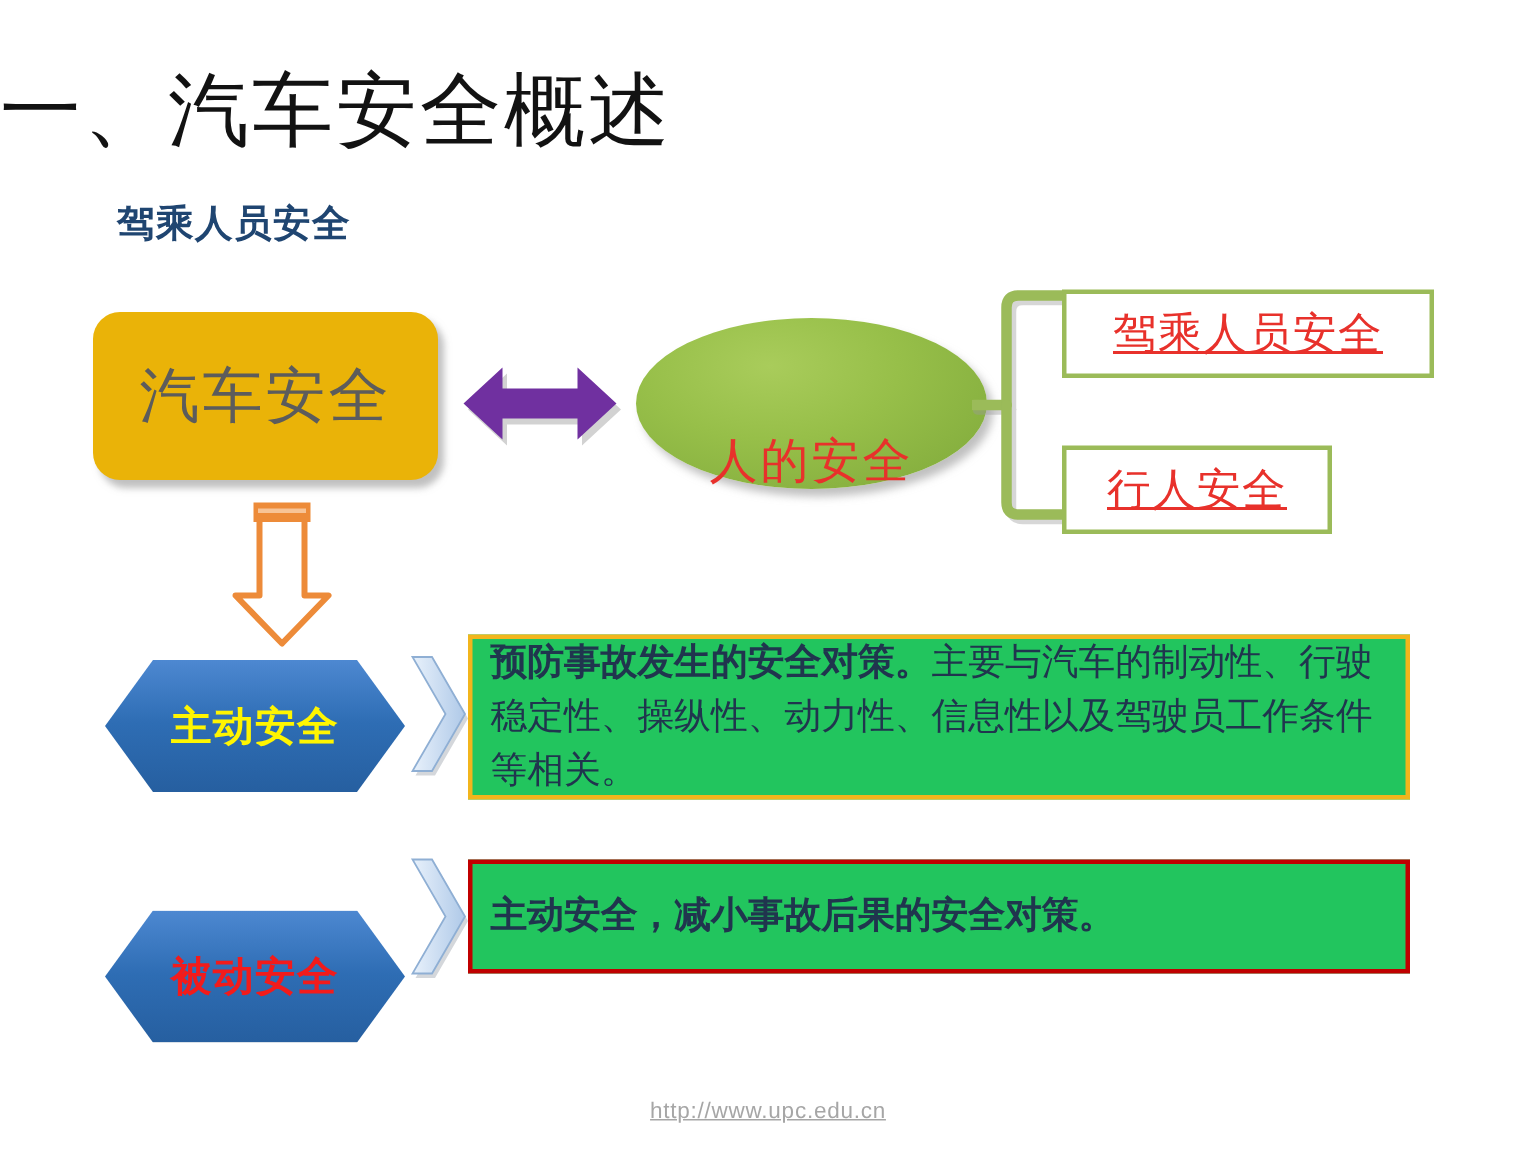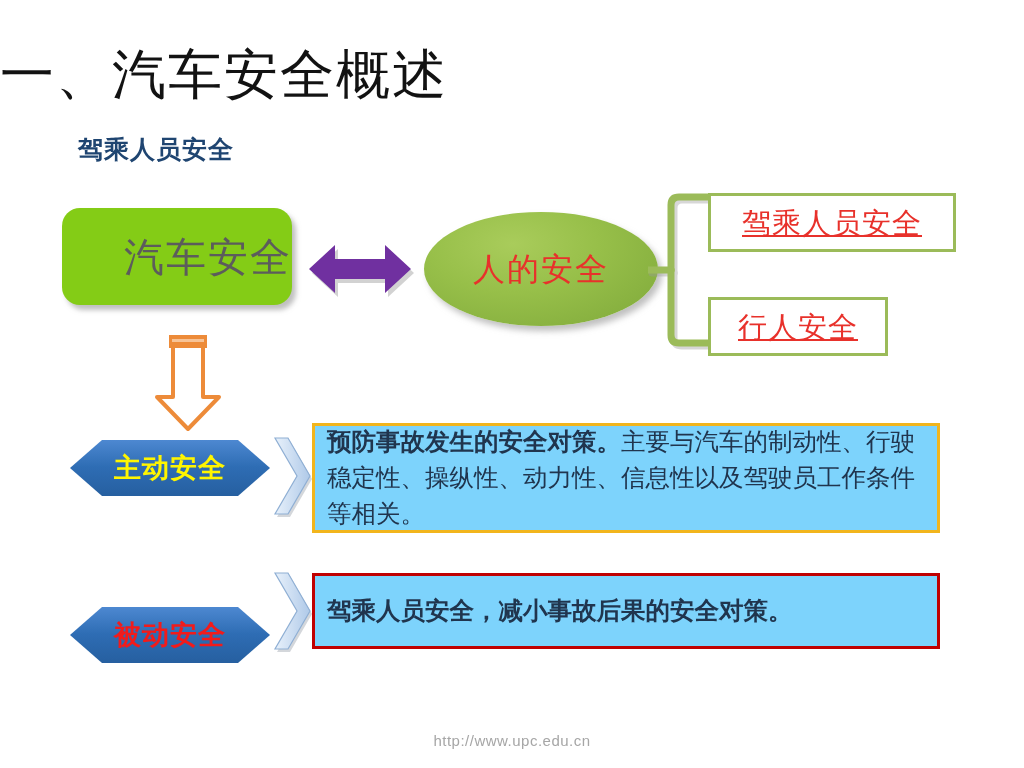--- a/index.html
+++ b/index.html
@@ -40,27 +40,27 @@
     color: #1F4571;
     letter-spacing: 1px;
   }
 
   
   #box-car-safety {
     position: absolute;
     left: 62px;
     top: 208px;
     width: 230px;
-    height: 97px;
-    background: #84cc16;
+    height: 112px;
+    background: #eab308;
     border-radius: 18px;
     box-shadow: 4px 5px 5px rgba(140,140,140,0.55);
     display: flex;
     align-items: center;
-    justify-content: flex-end;
+    justify-content: center;
   }
   #box-car-safety .label {
     font-size: 40px;
     color: #5C5C5C;
     letter-spacing: 2px;
     line-height: 46px;
   }
 
   
   #arrow-bidirectional {
@@ -75,21 +75,21 @@
   #ellipse-human-safety {
     position: absolute;
     left: 424px;
     top: 212px;
     width: 234px;
     height: 114px;
     border-radius: 50%;
     background: radial-gradient(ellipse at 38% 28%, #A9CC5B 0%, #97BF49 42%, #7EA83A 100%);
     box-shadow: 4px 5px 6px rgba(150,150,150,0.6);
     display: flex;
-    align-items: center;
+    align-items: flex-end;
     justify-content: center;
   }
   #ellipse-human-safety .label {
     font-size: 32px;
     color: #E8312B;
     letter-spacing: 2px;
     line-height: 38px;
   }
 
   
@@ -137,21 +137,21 @@
     left: 143px;
     top: 334px;
     width: 90px;
     height: 100px;
   }
 
   
   .hex-pill {
     position: absolute;
     width: 200px;
-    height: 56px;
+    height: 88px;
     display: flex;
     align-items: center;
     justify-content: center;
     background: linear-gradient(180deg, #4D88D1 0%, #2E6DB4 48%, #265FA0 100%);
     clip-path: polygon(0% 50%, 16% 0%, 84% 0%, 100% 50%, 84% 100%, 16% 100%);
     filter: drop-shadow(3px 4px 3px rgba(130,130,130,0.65));
   }
   .hex-pill .label {
     font-size: 27px;
     font-weight: bold;
@@ -169,21 +169,21 @@
     position: absolute;
     width: 42px;
     height: 84px;
   }
   #chevron-active { left: 272px; top: 434px; }
   #chevron-passive { left: 272px; top: 569px; }
 
   
   .desc-box {
     position: absolute;
-    background: #7dd3fc;
+    background: #22c55e;
     box-sizing: border-box;
     display: flex;
     align-items: center;
   }
   #desc-active-safety {
     left: 312px;
     top: 423px;
     width: 628px;
     height: 110px;
     border: 3px solid #F2B51C;
@@ -214,20 +214,21 @@
   #footer-url {
     position: absolute;
     left: 0;
     top: 731px;
     width: 1024px;
     text-align: center;
     font-size: 15px;
     line-height: 20px;
     color: #A6A6A6;
     letter-spacing: 0.5px;
+    text-decoration: underline;
   }
 </style>
 </head>
 <body>
 
 <div id="slide-title">一、汽车安全概述</div>
 
 <div id="slide-subtitle">驾乘人员安全</div>
 
 <div id="box-car-safety">
@@ -303,16 +304,16 @@
   <svg width="42" height="84" viewBox="0 0 42 84" xmlns="http://www.w3.org/2000/svg">
     <path d="M3 4 L16 4 L38 42 L16 80 L3 80 L25 42 Z" fill="#9FA7B0" opacity="0.45" transform="translate(2,3)"></path>
     <linearGradient id="chevGradB" x1="0" y1="0" x2="1" y2="0">
       <stop offset="0%" stop-color="#E8F1FB"></stop>
       <stop offset="100%" stop-color="#AFC9E8"></stop>
     </linearGradient>
     <path d="M3 4 L16 4 L38 42 L16 80 L3 80 L25 42 Z" fill="url(#chevGradB)" stroke="#8FAFD4" stroke-width="1.2"></path>
   </svg>
 </div>
 <div class="desc-box" id="desc-passive-safety">
-  <div class="desc-text">驾乘人员安全，减小事故后果的安全对策。</div>
+  <div class="desc-text">主动安全，减小事故后果的安全对策。</div>
 </div>
 
 <div id="footer-url">http://www.upc.edu.cn</div>
 
 </body></html>

